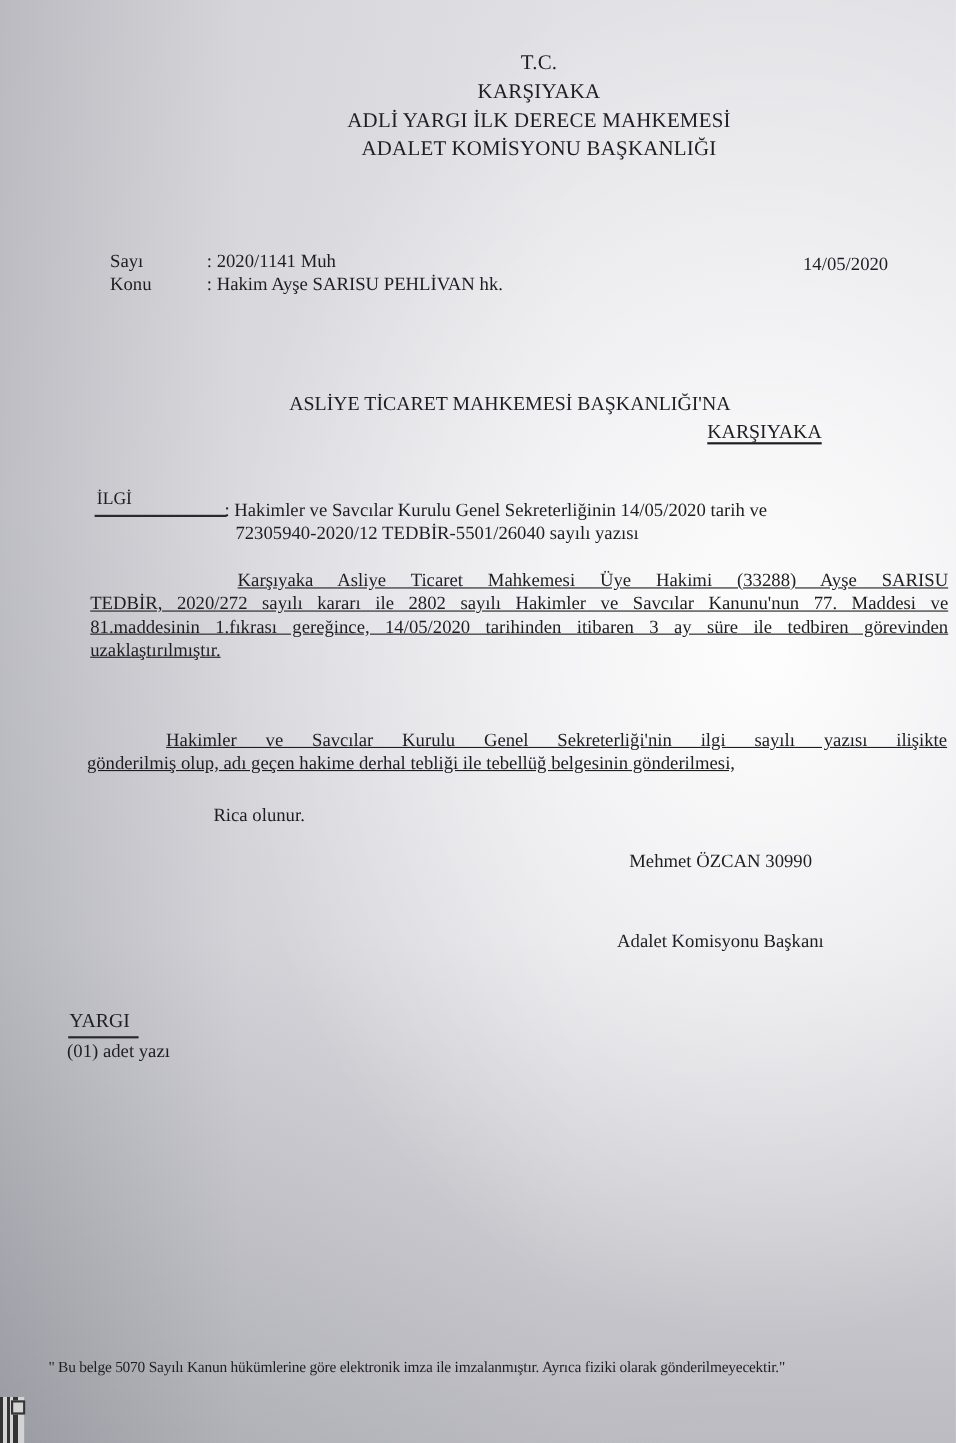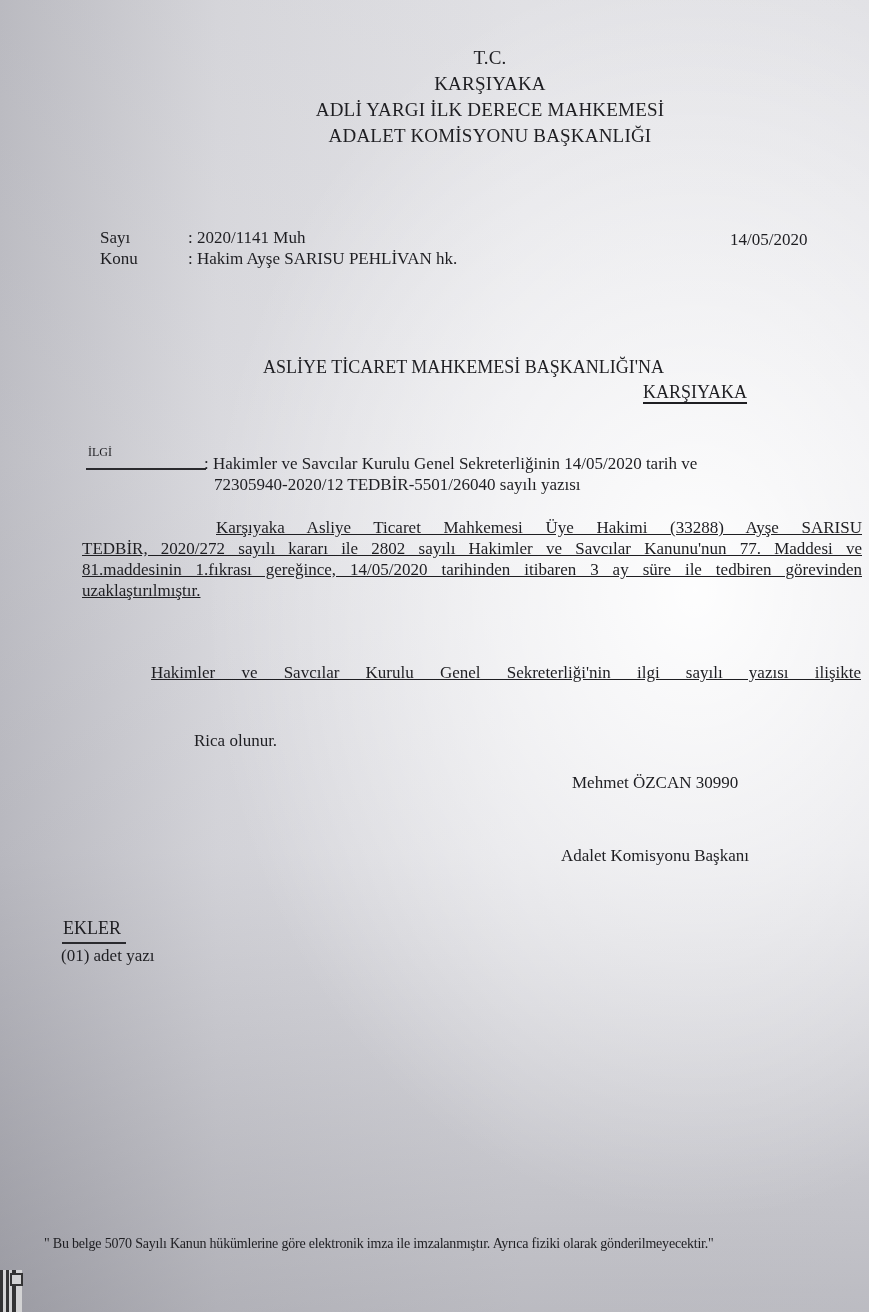--- a/index.html
+++ b/index.html
@@ -16,21 +16,21 @@
   .paper { position: absolute; inset: 0; padding-left: 24px; }
   .abs { position: absolute; white-space: nowrap; }
   .header { position: absolute; left: 300px; width: 380px; text-align: center; font-size: 19px; line-height: 26px; top: 45px; letter-spacing: 0.2px; }
   .header div { height: 26px; }
   .meta { font-size: 17px; }
   .addressee { font-size: 18px; }
   .underline { text-decoration: underline; text-underline-offset: 4px; text-decoration-thickness: 1.5px; }
   .body-text { position: absolute; font-size: 17px; line-height: 21px; text-align: justify; text-decoration: underline; }
   .justify-line { display: block; text-align: justify; text-align-last: justify; white-space: nowrap; }
   .plain-line { display: block; white-space: nowrap; }
-  .ilgi-label { position: absolute; left: 88px; top: 445px; font-size: 12px; }
+  .ilgi-label { position: absolute; left: 88px; top: 445px; font-size: 16px; }
   .ilgi-rule { position: absolute; left: 86px; top: 468px; width: 120px; height: 1.5px; background: #2a2a2e; }
   .signature { font-size: 17px; line-height: 26px; }
   .ekler-rule { position: absolute; left: 62px; top: 942px; width: 64px; height: 1.5px; background: #2a2a2e; }
   .footer-note { font-size: 14px; letter-spacing: -0.2px; }
   .qr { position: absolute; left: 0; top: 1270px; width: 22px; height: 42px;
         background:
           linear-gradient(90deg, #222 0 3px, transparent 3px 6px, #222 6px 9px, transparent 9px 12px, #222 12px 16px, transparent 16px),
           #ddd;
         opacity: 0.85; }
   .qr::after { content: ""; position: absolute; left: 10px; top: 3px; width: 9px; height: 9px; border: 2px solid #222; background: #ddd; }
@@ -63,27 +63,28 @@
 
   <div class="body-text" style="left:82px; top:517px; width:780px;">
     <span class="justify-line" style="margin-left:134px;">Karşıyaka  Asliye  Ticaret  Mahkemesi  Üye  Hakimi  (33288)  Ayşe  SARISU</span>
     <span class="justify-line">TEDBİR,  2020/272  sayılı  kararı  ile  2802  sayılı  Hakimler  ve  Savcılar  Kanunu'nun  77.  Maddesi  ve</span>
     <span class="justify-line">81.maddesinin  1.fıkrası  gereğince,  14/05/2020 tarihinden  itibaren  3  ay  süre  ile  tedbiren  görevinden</span>
     <span class="plain-line">uzaklaştırılmıştır.</span>
   </div>
 
   <div class="body-text" style="left:79px; top:662px; width:782px;">
     <span class="justify-line" style="margin-left:72px;">Hakimler  ve  Savcılar  Kurulu  Genel  Sekreterliği'nin  ilgi  sayılı  yazısı  ilişikte</span>
+    <span class="plain-line">gönderilmiş olup, adı geçen hakime derhal tebliği ile tebellüğ belgesinin gönderilmesi,</span>
   </div>
 
   <span class="abs meta" style="left:194px; top:731px;">Rica olunur.</span>
 
   <span class="abs signature" style="left:572px; top:770px;">Mehmet ÖZCAN 30990</span>
   <span class="abs signature" style="left:561px; top:843px;">Adalet Komisyonu Başkanı</span>
 
-  <span class="abs meta" style="left:63px; top:918px; font-size:18px;">EKLER</span>
+  <span class="abs meta" style="left:63px; top:918px; font-size:18px;">YARGI</span>
   <div class="ekler-rule"></div>
   <span class="abs meta" style="left:61px; top:946px;">(01) adet yazı</span>
 
   <span class="abs footer-note" style="left:44px; top:1236px;">" Bu belge 5070 Sayılı Kanun hükümlerine göre elektronik imza ile imzalanmıştır. Ayrıca fiziki olarak gönderilmeyecektir."</span>
 
   <div class="qr"></div>
 </div>
 
 </body></html>

